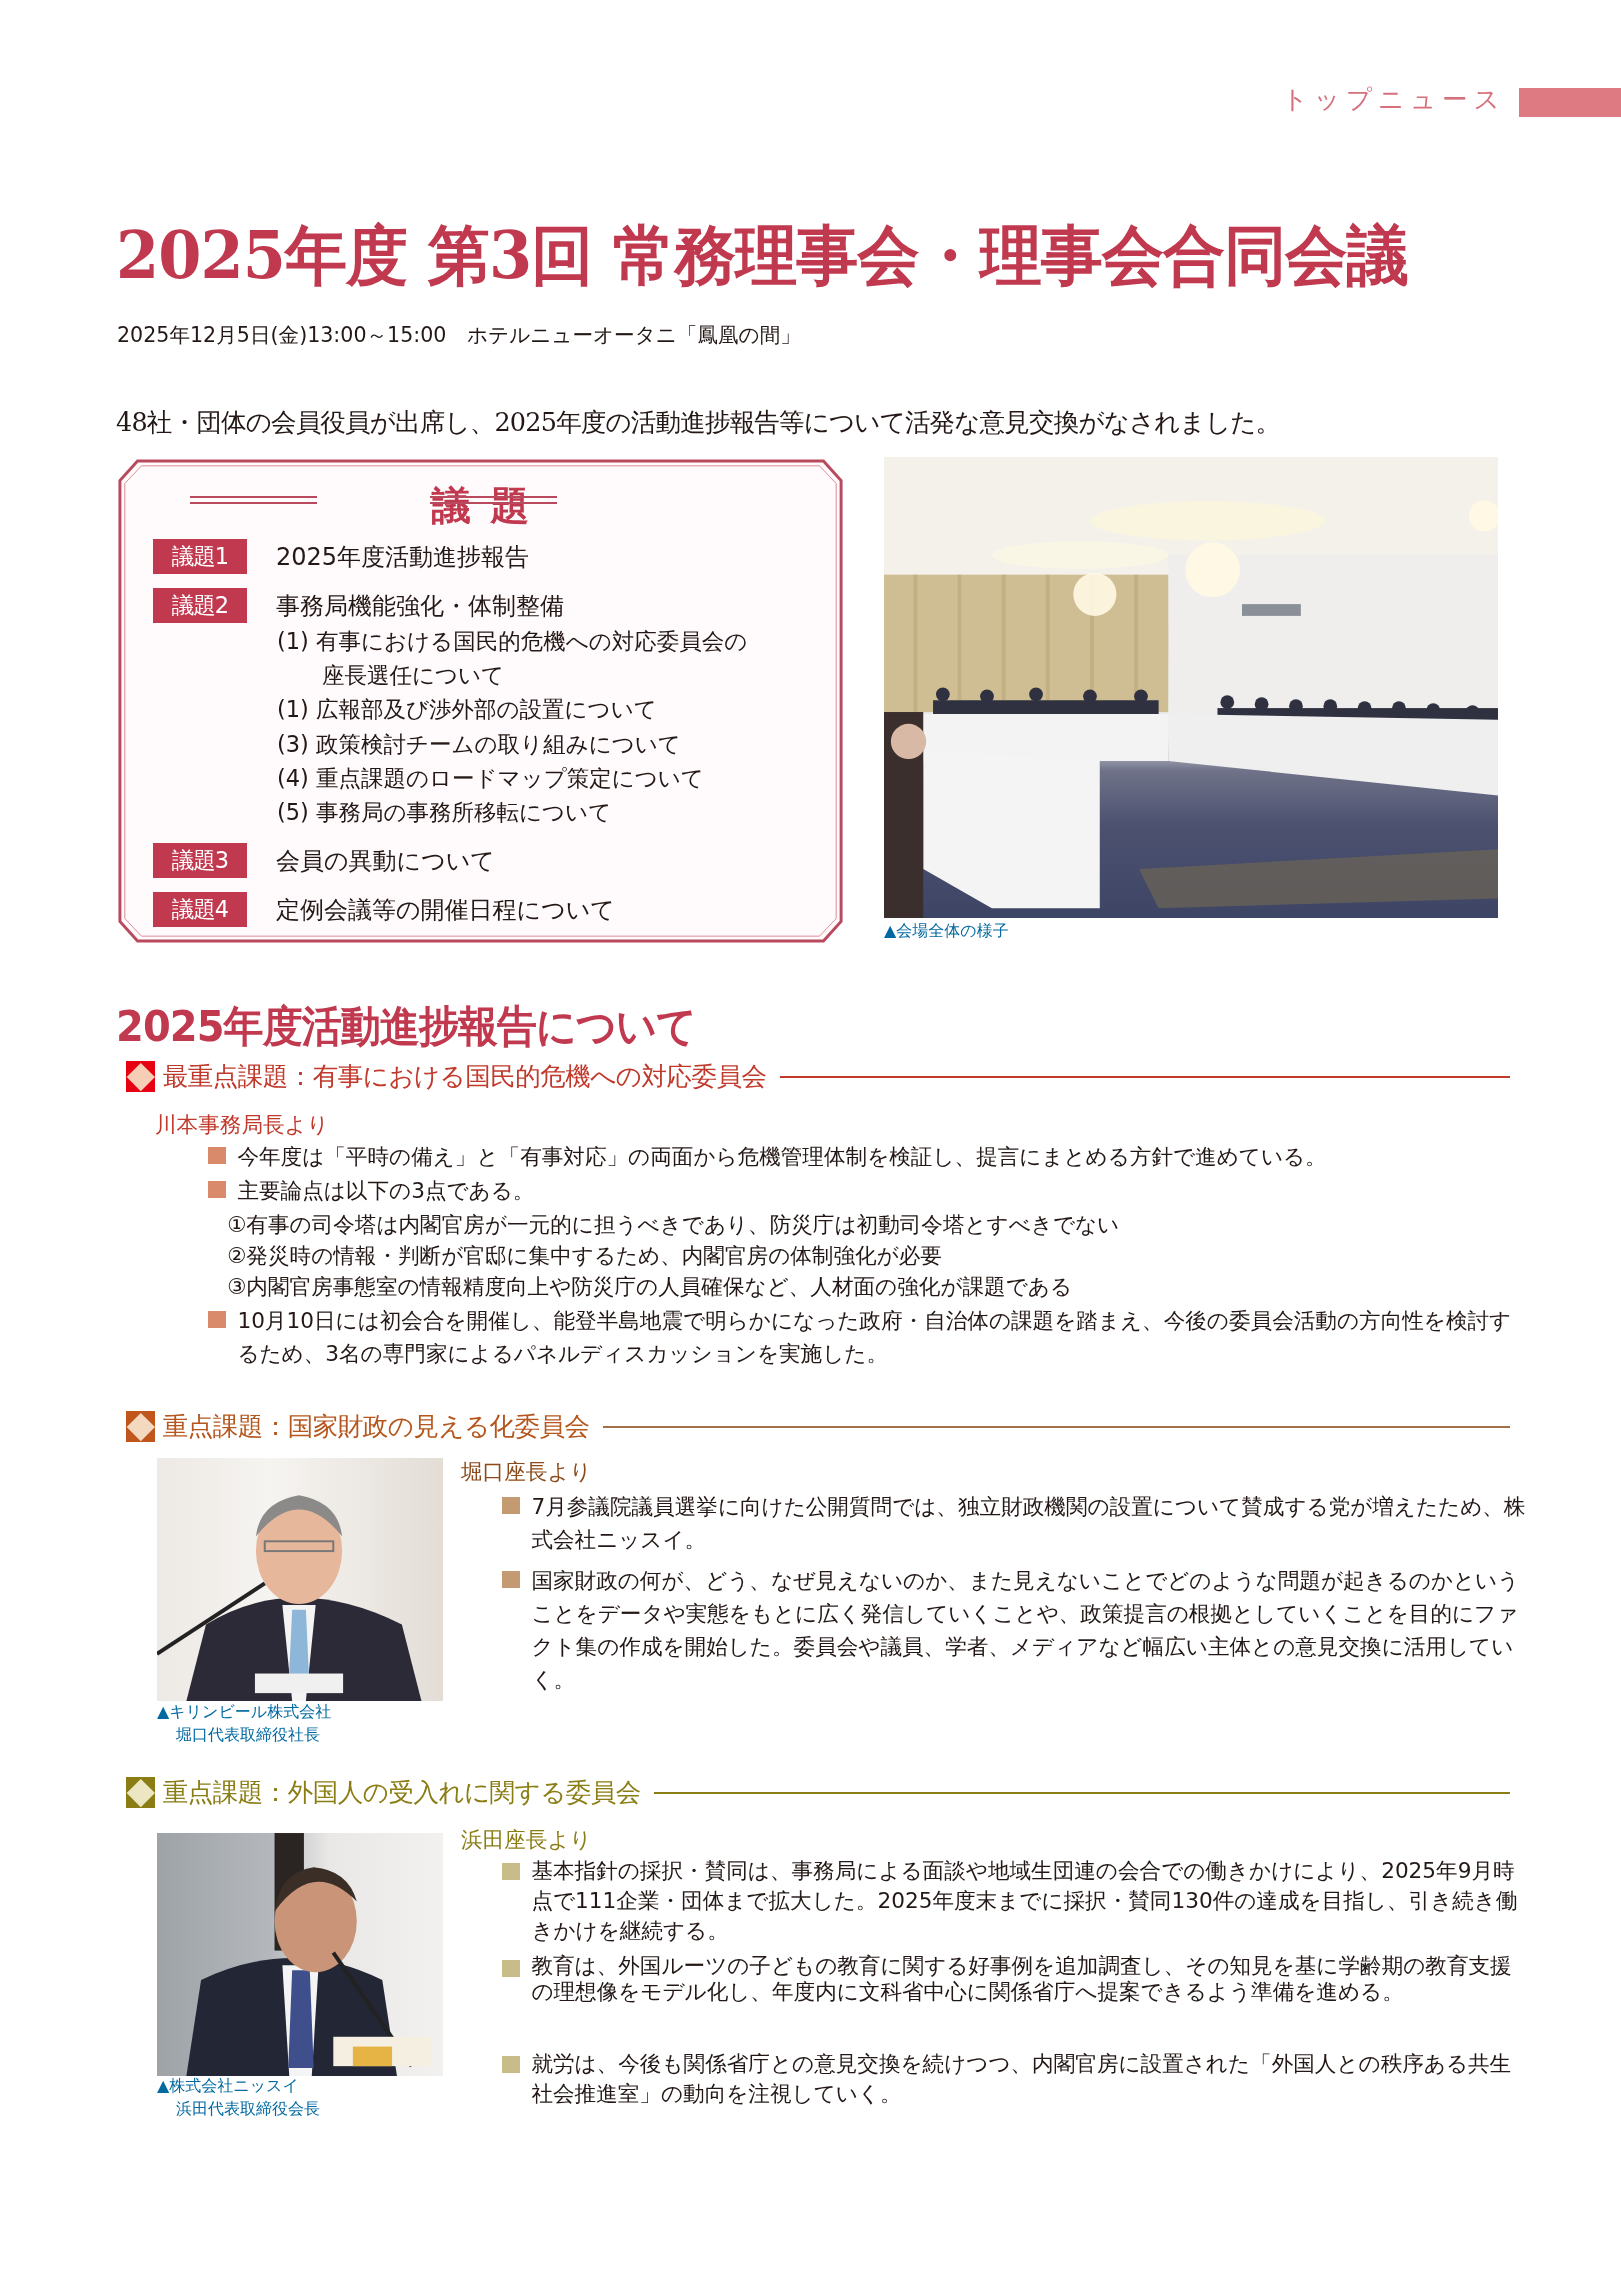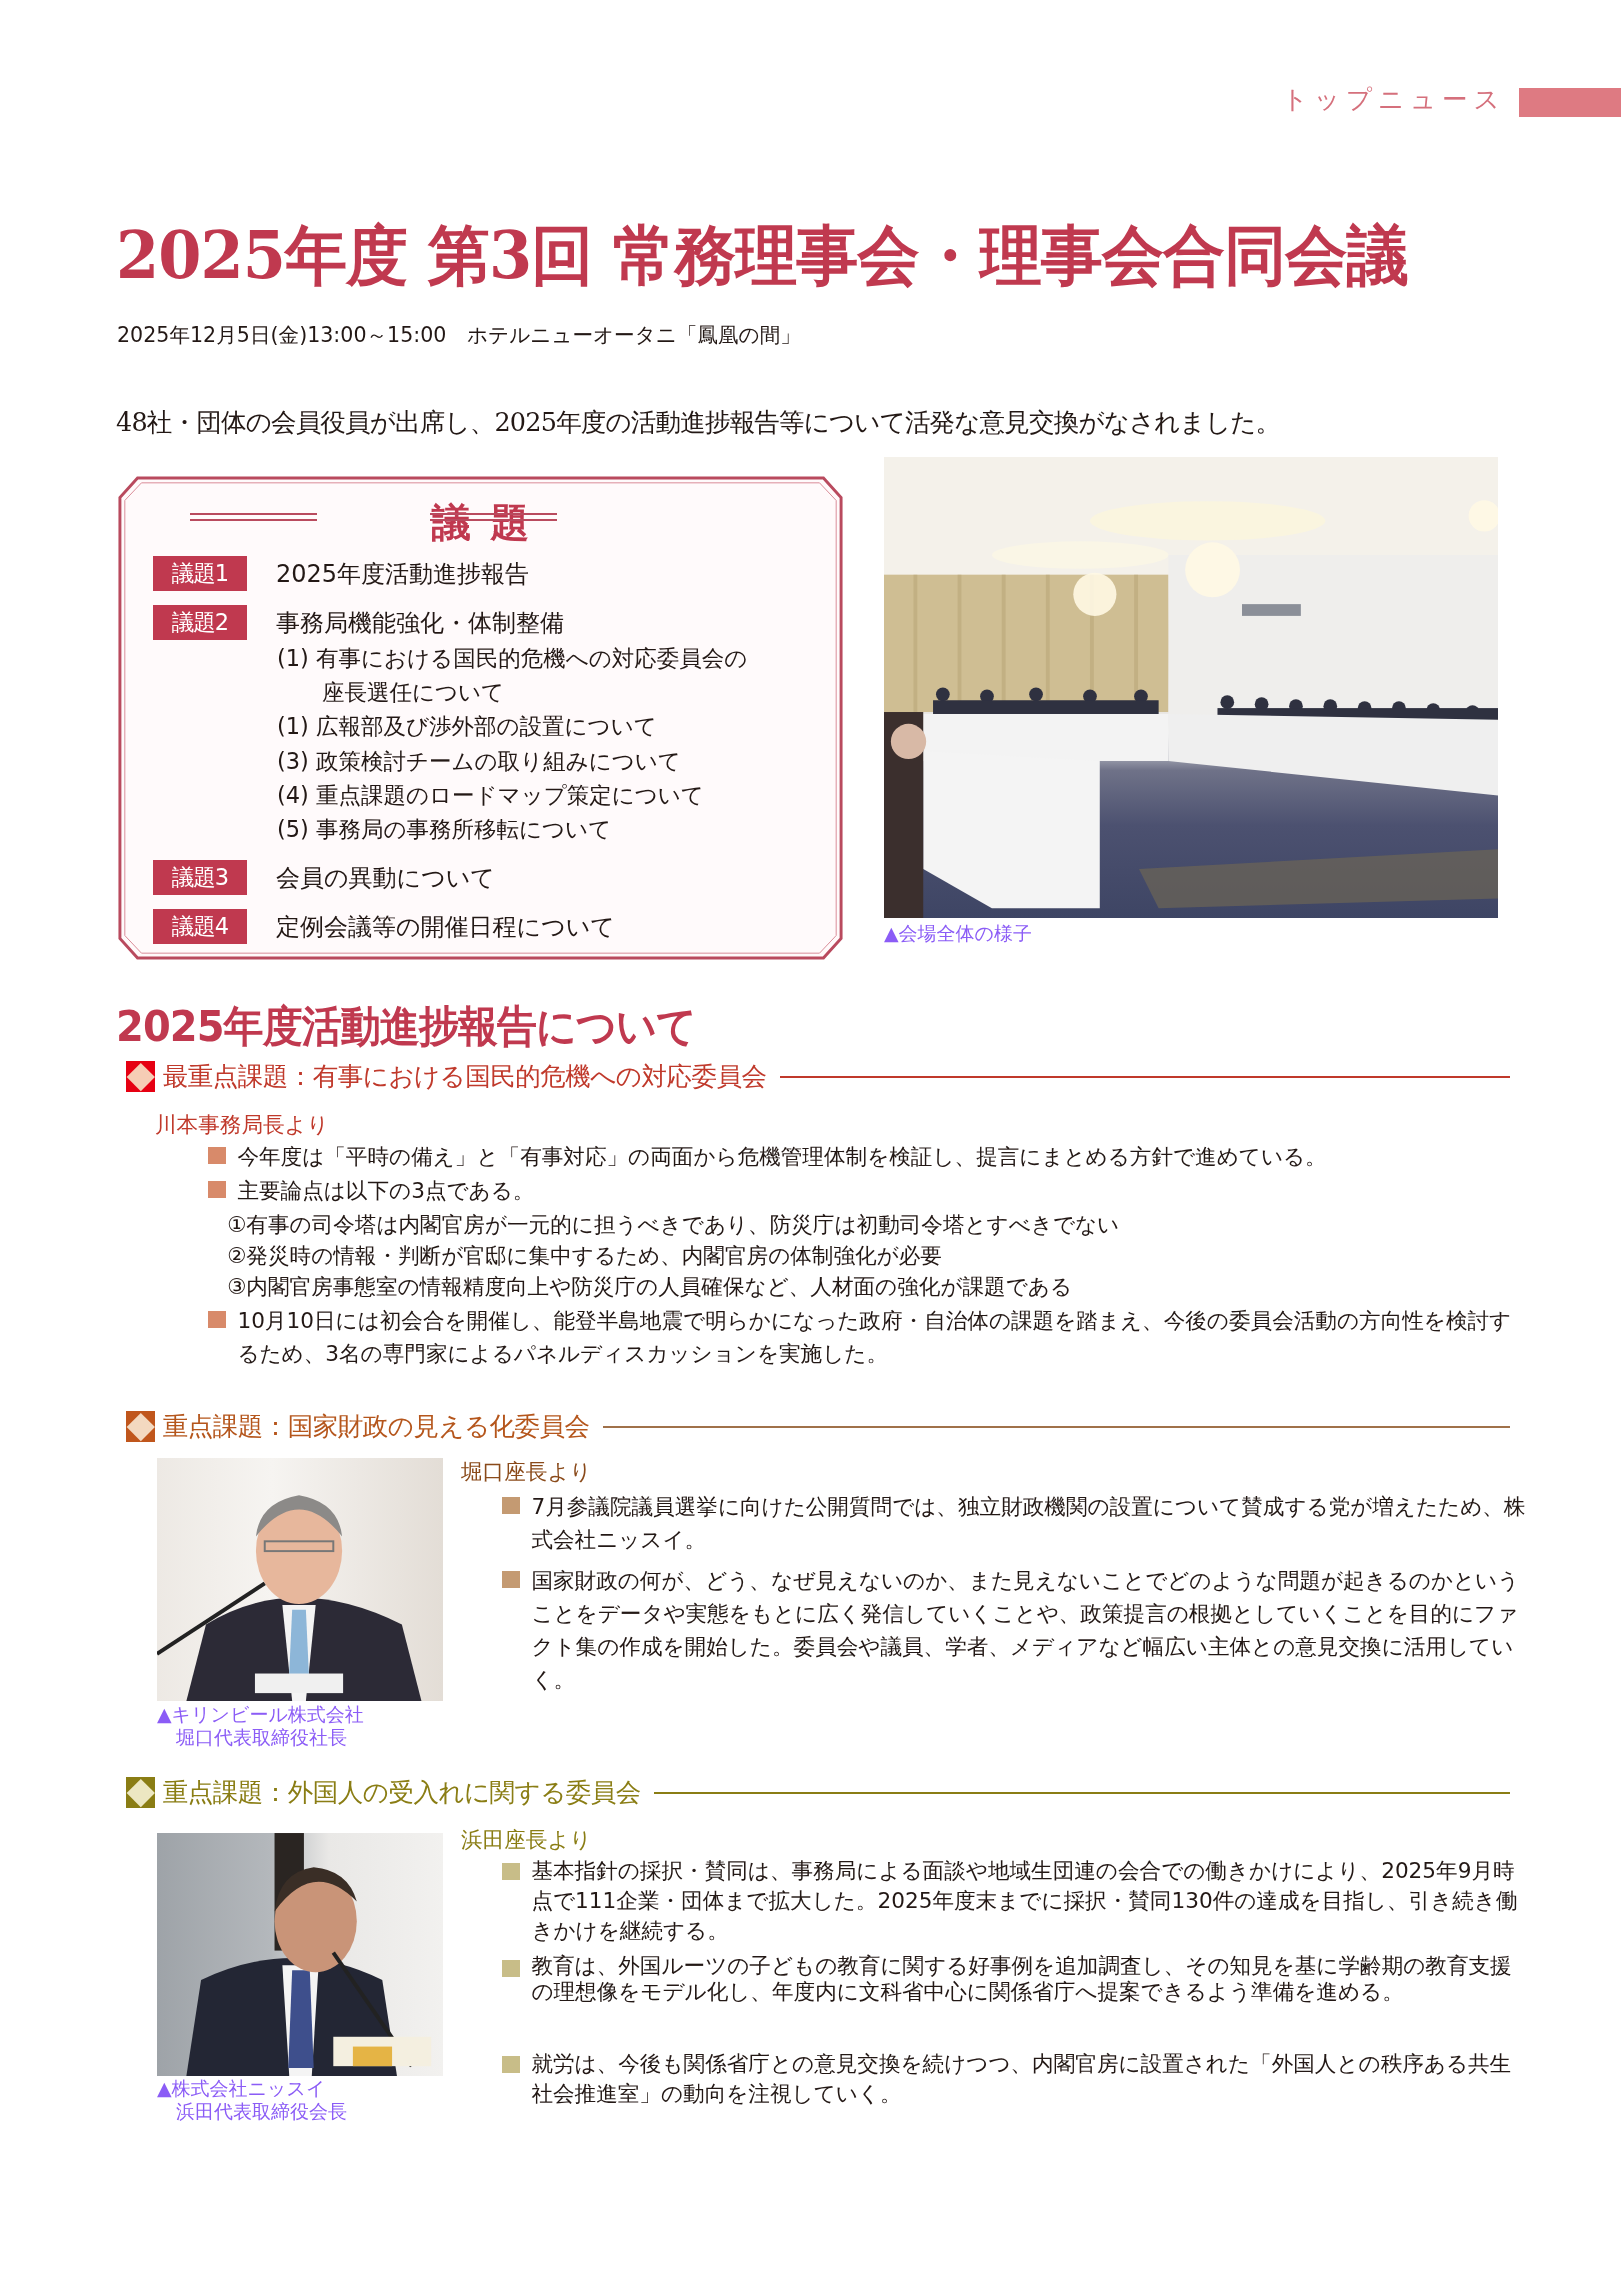--- a/index.html
+++ b/index.html
@@ -10,32 +10,32 @@
 
   
   .top-tag { top: 82px; left: 1282px; font-size: 25.5px; letter-spacing: 5.9px; color: #d5707c; }
   .top-bar { top: 88px; left: 1519px; width: 102px; height: 29px; background: #de7a82; }
 
   .title { top: 212px; left: 116px; font-family: "DejaVu Serif", "Liberation Serif", serif; font-weight: bold; font-size: 65px; color: #c0394f; letter-spacing: -1px; white-space: nowrap; transform: scaleX(0.955); transform-origin: left top; }
   .subtitle { top: 321px; left: 117px; font-size: 20.6px; color: #231815; letter-spacing: 0px; white-space: nowrap; }
   .lead { top: 405px; left: 116px; font-family: "DejaVu Serif", "Liberation Serif", serif; font-size: 25.5px; color: #231815; white-space: nowrap; letter-spacing: -0.8px; }
 
   
-  .agenda { top: 474px; left: 116px; width: 729px; height: 488px; text-decoration: underline; }
+  .agenda { top: 457px; left: 116px; width: 729px; height: 488px; text-decoration: underline; }
   .agenda svg { position: absolute; left: 0; top: 0; }
   .agenda-title { position: absolute; top: 21.6px; left: 0; width: 100%; text-align: center; font-family: "DejaVu Serif", "Liberation Serif", serif; font-weight: bold; font-size: 39px; color: #c0394f; letter-spacing: 19.6px; padding-left: 19.6px; }
   .agenda-line { position: absolute; height: 7.8px; border-top: 2.9px solid #b94a5e; border-bottom: 2.9px solid #b94a5e; }
   .agenda-item { position: absolute; left: 37px; display: flex; align-items: center; }
   .badge { width: 94px; height: 35px; background: #c0394f; color: #fff; font-size: 22.5px; display: flex; align-items: center; justify-content: center; letter-spacing: -1px; }
   .agenda-text { margin-left: 29px; font-size: 24px; color: #231815; white-space: nowrap; }
   .sub-item { position: absolute; left: 161px; font-size: 22.5px; color: #231815; white-space: nowrap; }
 
   
   .hall-photo { top: 457px; left: 884px; width: 614px; height: 461px; overflow: hidden; background: linear-gradient(180deg, #f2efe8 0%, #ede7dc 25%, #d8cba8 40%, #e9e6e3 55%, #f4f4f4 60%, #6f7288 68%, #4c5170 80%, #3e4564 100%); }
-  .caption { font-size: 19px; color: #8b5cf6; white-space: nowrap; }
+  .caption { font-size: 16px; color: #0369a1; white-space: nowrap; }
 
   .section-heading { top: 998px; left: 116px; font-size: 43px; color: #c0394f; font-weight: bold; white-space: nowrap; letter-spacing: -1px; transform: scaleX(0.93); transform-origin: left top; }
 
   .topic-row { position: absolute; left: 114px; display: flex; align-items: center; width: 1384px; margin-left: 12px; }
   .diamond-box { width: 29px; height: 31px; position: relative; flex: none; }
   .diamond-box .inner { position: absolute; left: 4.9px; top: 5.9px; width: 19.6px; height: 19.6px; transform: rotate(45deg); }
   .topic-title { margin-left: 7.8px; font-size: 25.5px; white-space: nowrap; letter-spacing: -0.5px; }
   .topic-rule { flex: 1; height: 0; margin-left: 13.7px; border-top: 2px solid; }
 
   .speaker { position: absolute; font-size: 21.6px; white-space: nowrap; }

